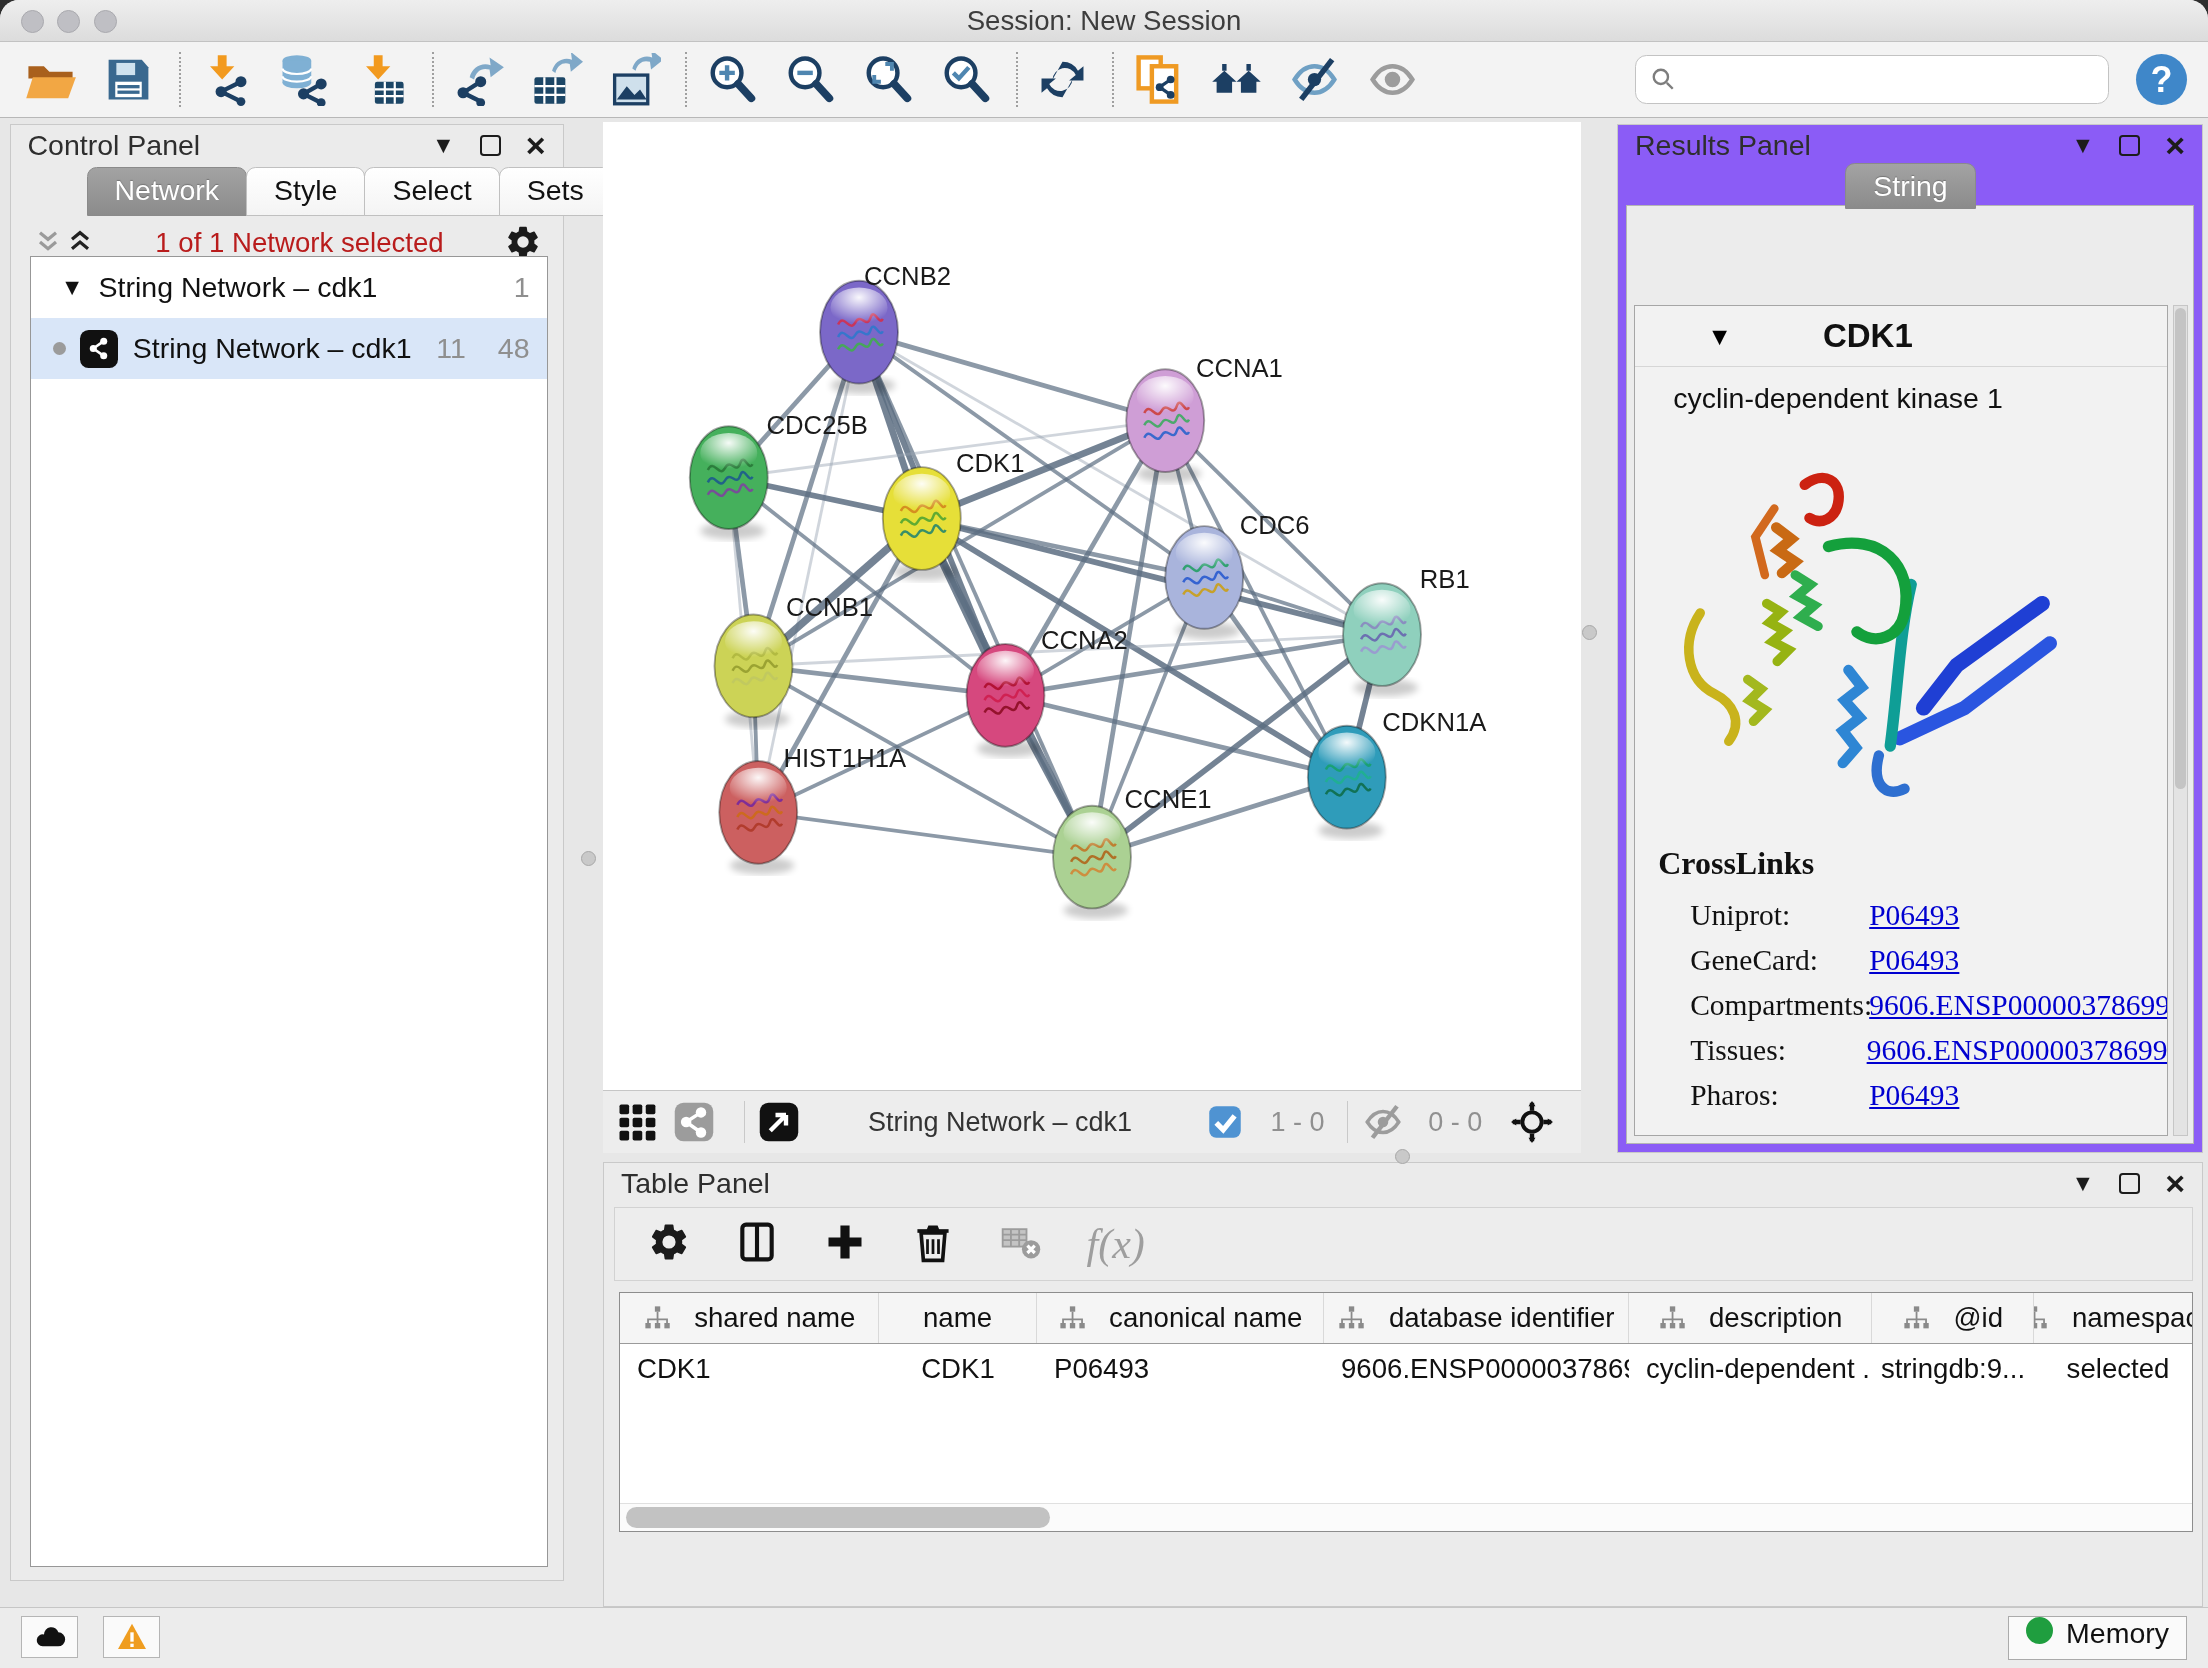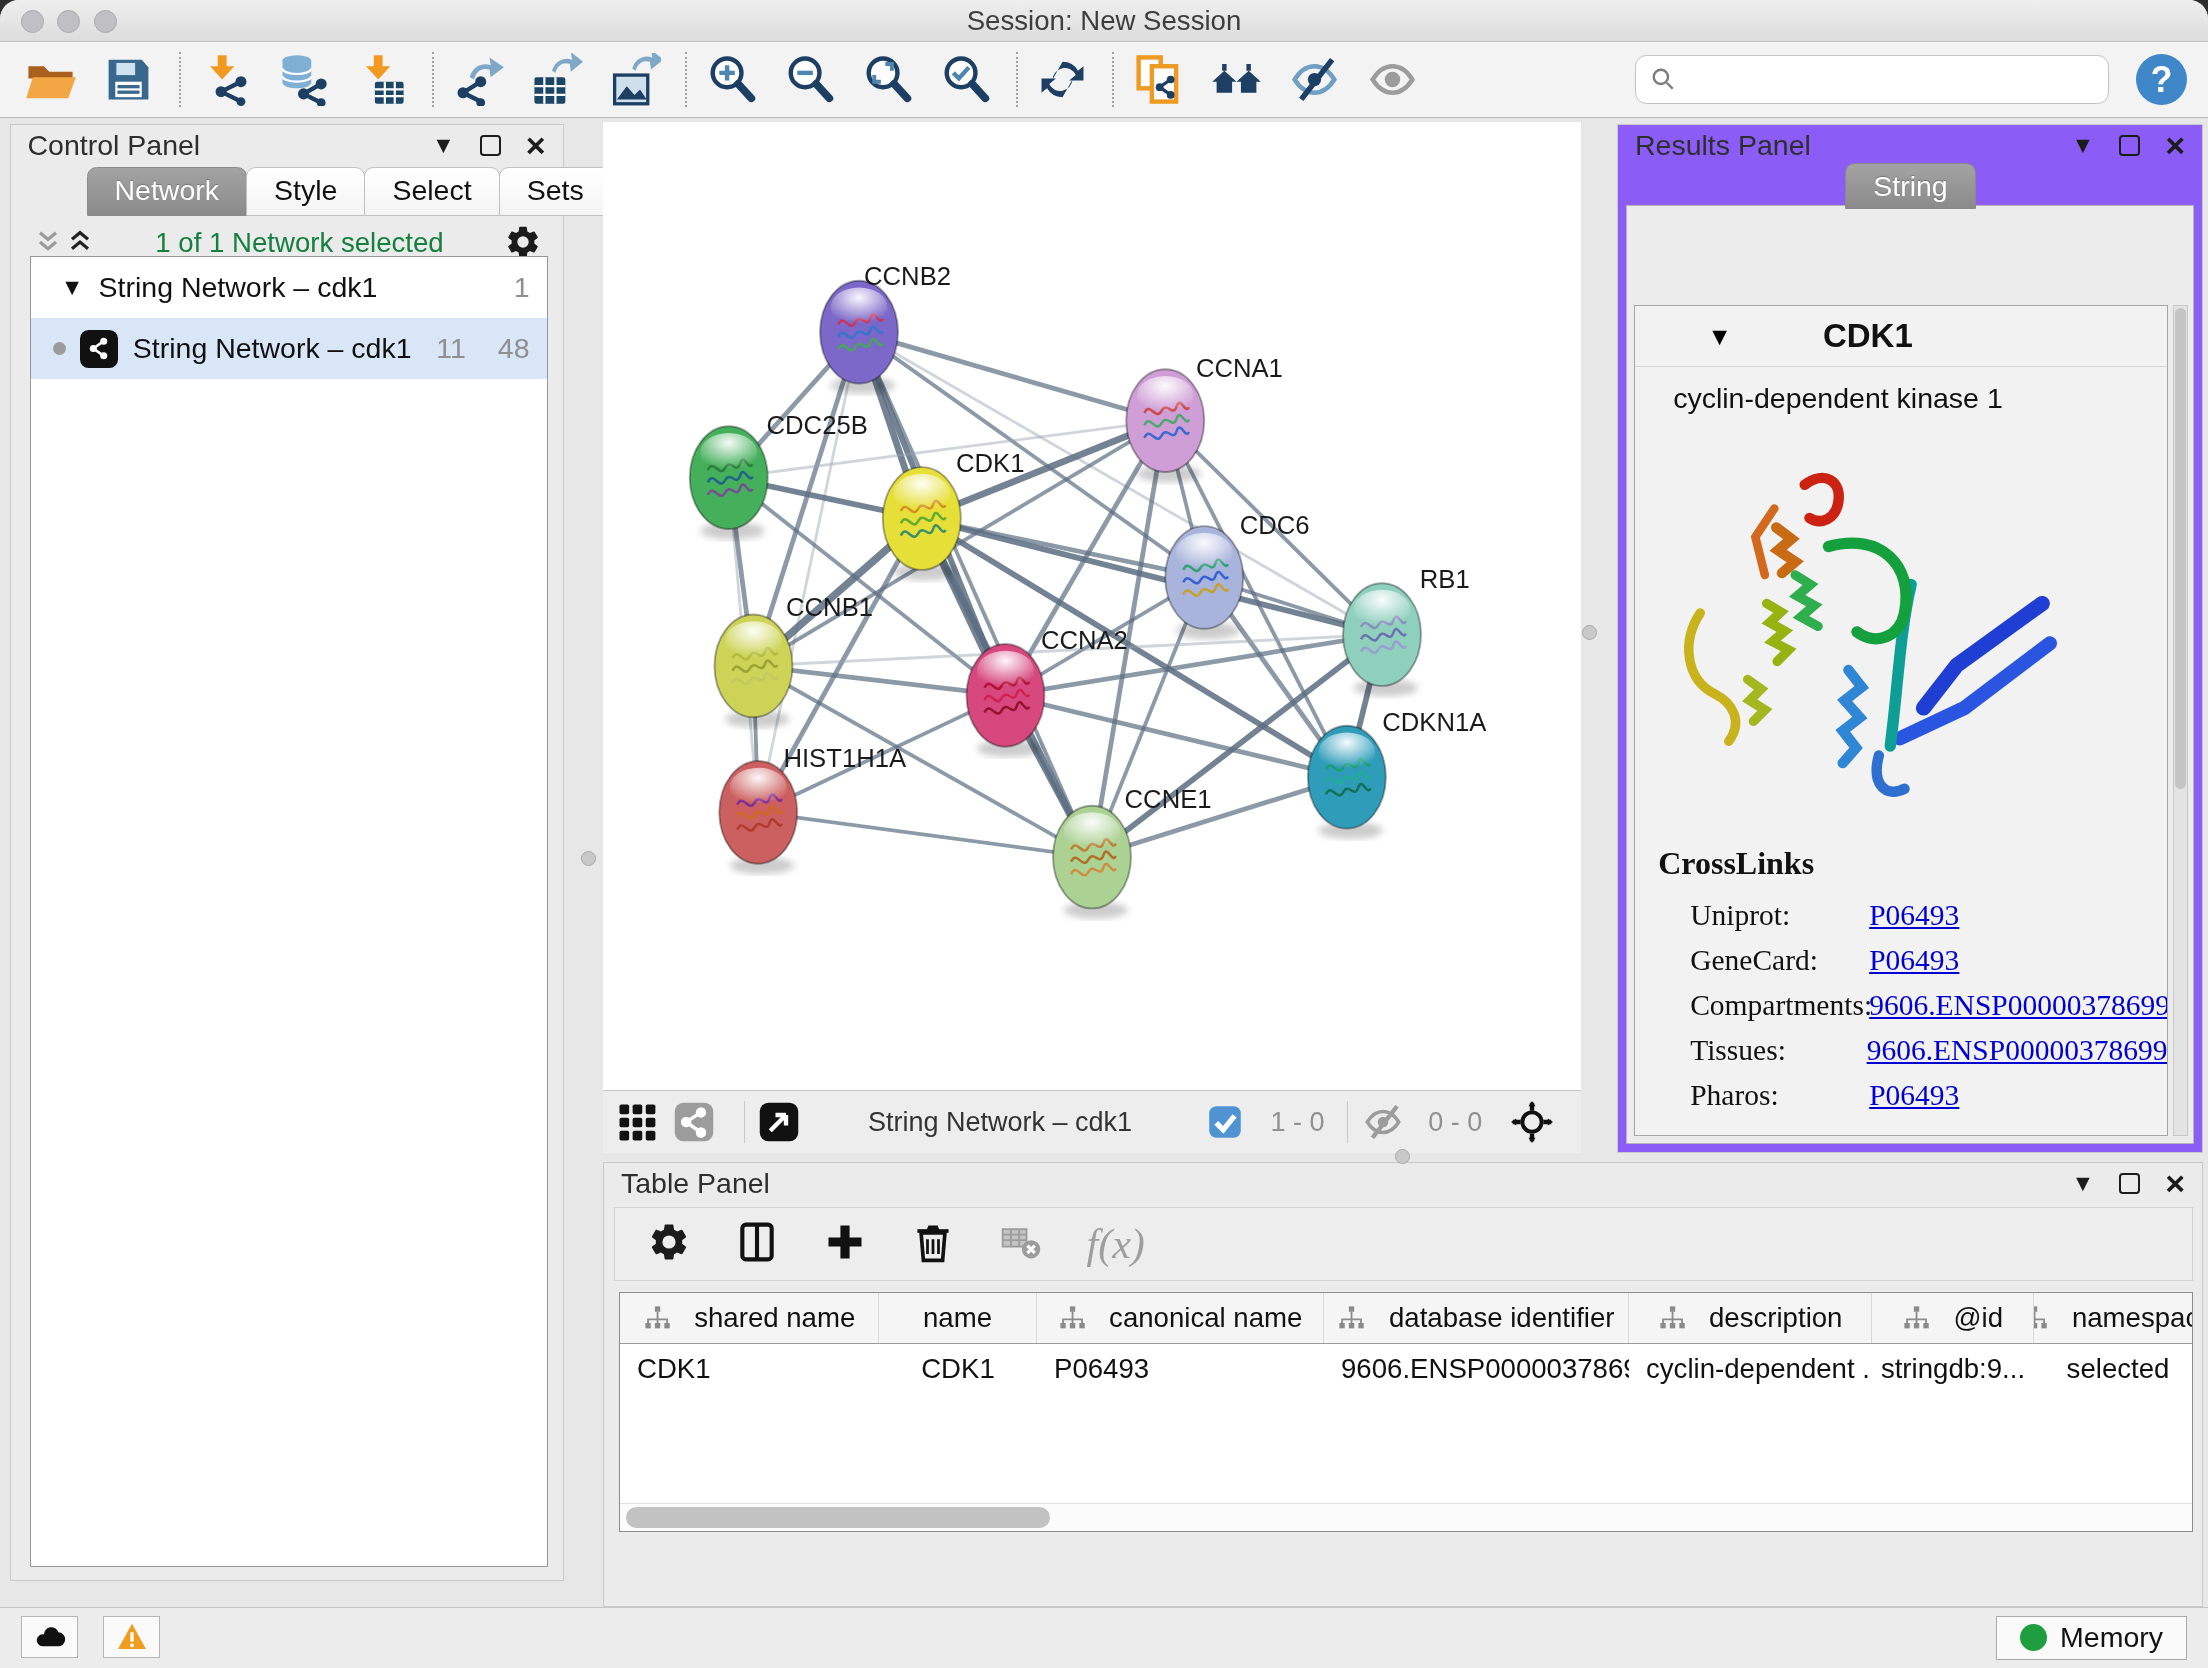--- a/index.html
+++ b/index.html
@@ -31,21 +31,21 @@
   .ph-x { font-size:34px; font-weight:bold; color:#1c1c1c; line-height:21px; }
 
   .tab { background:linear-gradient(#ffffff,#f4f4f4); border:1px solid #c0c0c0; border-radius:9.5px 9.5px 0 0; padding:5.7px 27px; font-size:28.5px; color:#111; margin-right:-1px; white-space:nowrap; }
   .tab.sel { background:linear-gradient(#a3a3a3,#8b8b8b); color:#fff; text-shadow:0 -1px 1px rgba(0,0,0,.25); border-color:#8a8a8a; }
 
   
   .control-panel { position:absolute; left:9.5px; top:124px; width:554px; height:1457px; background:#ebebeb; border:1px solid #c9c9c9; }
   .cp-tabs { display:flex; padding-left:76px; height:49px; margin-top:1.9px; }
   .cp-selbar { height:55px; display:flex; align-items:center; padding:0 21px; }
   .chev svg { width:32px; height:32px; }
-  .cp-status { flex:1; text-align:center; font-size:27.6px; color:#15803d; }
+  .cp-status { flex:1; text-align:center; font-size:27.6px; color:#b91c1c; }
   .gear-sm svg { width:38px; height:38px; }
   .cp-tree { position:absolute; left:19px; right:15px; top:131px; bottom:13.3px; background:#fff; border:1.9px solid #979797; }
   .tree-row { height:61px; display:flex; align-items:center; font-size:28.5px; color:#111; padding:0 17px; }
   .tree-row.sel { background:#d9e6f8; }
   .tree-tri { font-size:23px; margin:0 15px 0 13.3px; }
   .tree-dot { width:13.3px; height:13.3px; border-radius:50%; background:#9b9b9b; margin:0 13.3px 0 5.7px; }
   .string-chip { width:38px; height:38px; background:#111; border-radius:8.6px; display:flex; align-items:center; justify-content:center; margin-right:15px; }
   .string-chip svg { width:25px; height:25px; }
   .tree-counts { margin-left:auto; color:#8f8f8f; display:flex; gap:32px; }
 
@@ -91,21 +91,21 @@
   .tp-datarow { display:flex; height:49px; }
   .tp-cell { font-size:27.6px; color:#111; display:flex; align-items:center; padding:0 17px; overflow:hidden; white-space:nowrap; flex:none; }
   .tp-hscroll { position:absolute; left:0; right:0; bottom:0; height:28.5px; background:#fbfbfb; border-top:1px solid #e0e0e0; }
   .tp-hthumb { position:absolute; left:5.7px; top:3.8px; width:27%; height:21px; border-radius:10.5px; background:#c2c2c2; }
   .tp-tabs { position:absolute; left:522px; bottom:0px; display:flex; }
 
   
   .app-statusbar { position:absolute; left:0; bottom:0; width:100%; height:61px; background:#ececec; border-top:1.9px solid #c6c6c6; }
   .sb-btn { position:absolute; top:7.6px; width:57px; height:42px; background:#fafafa; border:1.9px solid #b5b5b5; display:flex; align-items:center; justify-content:center; }
   .sb-btn svg { width:32px; height:32px; }
-  .memory-btn { position:absolute; right:21px; top:7.6px; height:44px; background:#fafafa; border:1.9px solid #ababab; display:flex; align-items:center; gap:13.3px; padding:0 23px; font-size:28.5px; color:#111; }
+  .memory-btn { position:absolute; right:21px; top:7.6px; height:44px; background:#fafafa; border:1.9px solid #ababab; display:flex; align-items:flex-start; gap:13.3px; padding:0 17px; font-size:28.5px; color:#111; }
   .mem-dot { width:27px; height:27px; border-radius:50%; background:#1f9e3f; }
 
   .handle-dot { position:absolute; width:15px; height:15px; border-radius:50%; background:#c9c9c9; border:1px solid #a8a8a8; }
 </style>
 </head>
 <body>
 
 <div id="window">
 
   <div class="titlebar">

